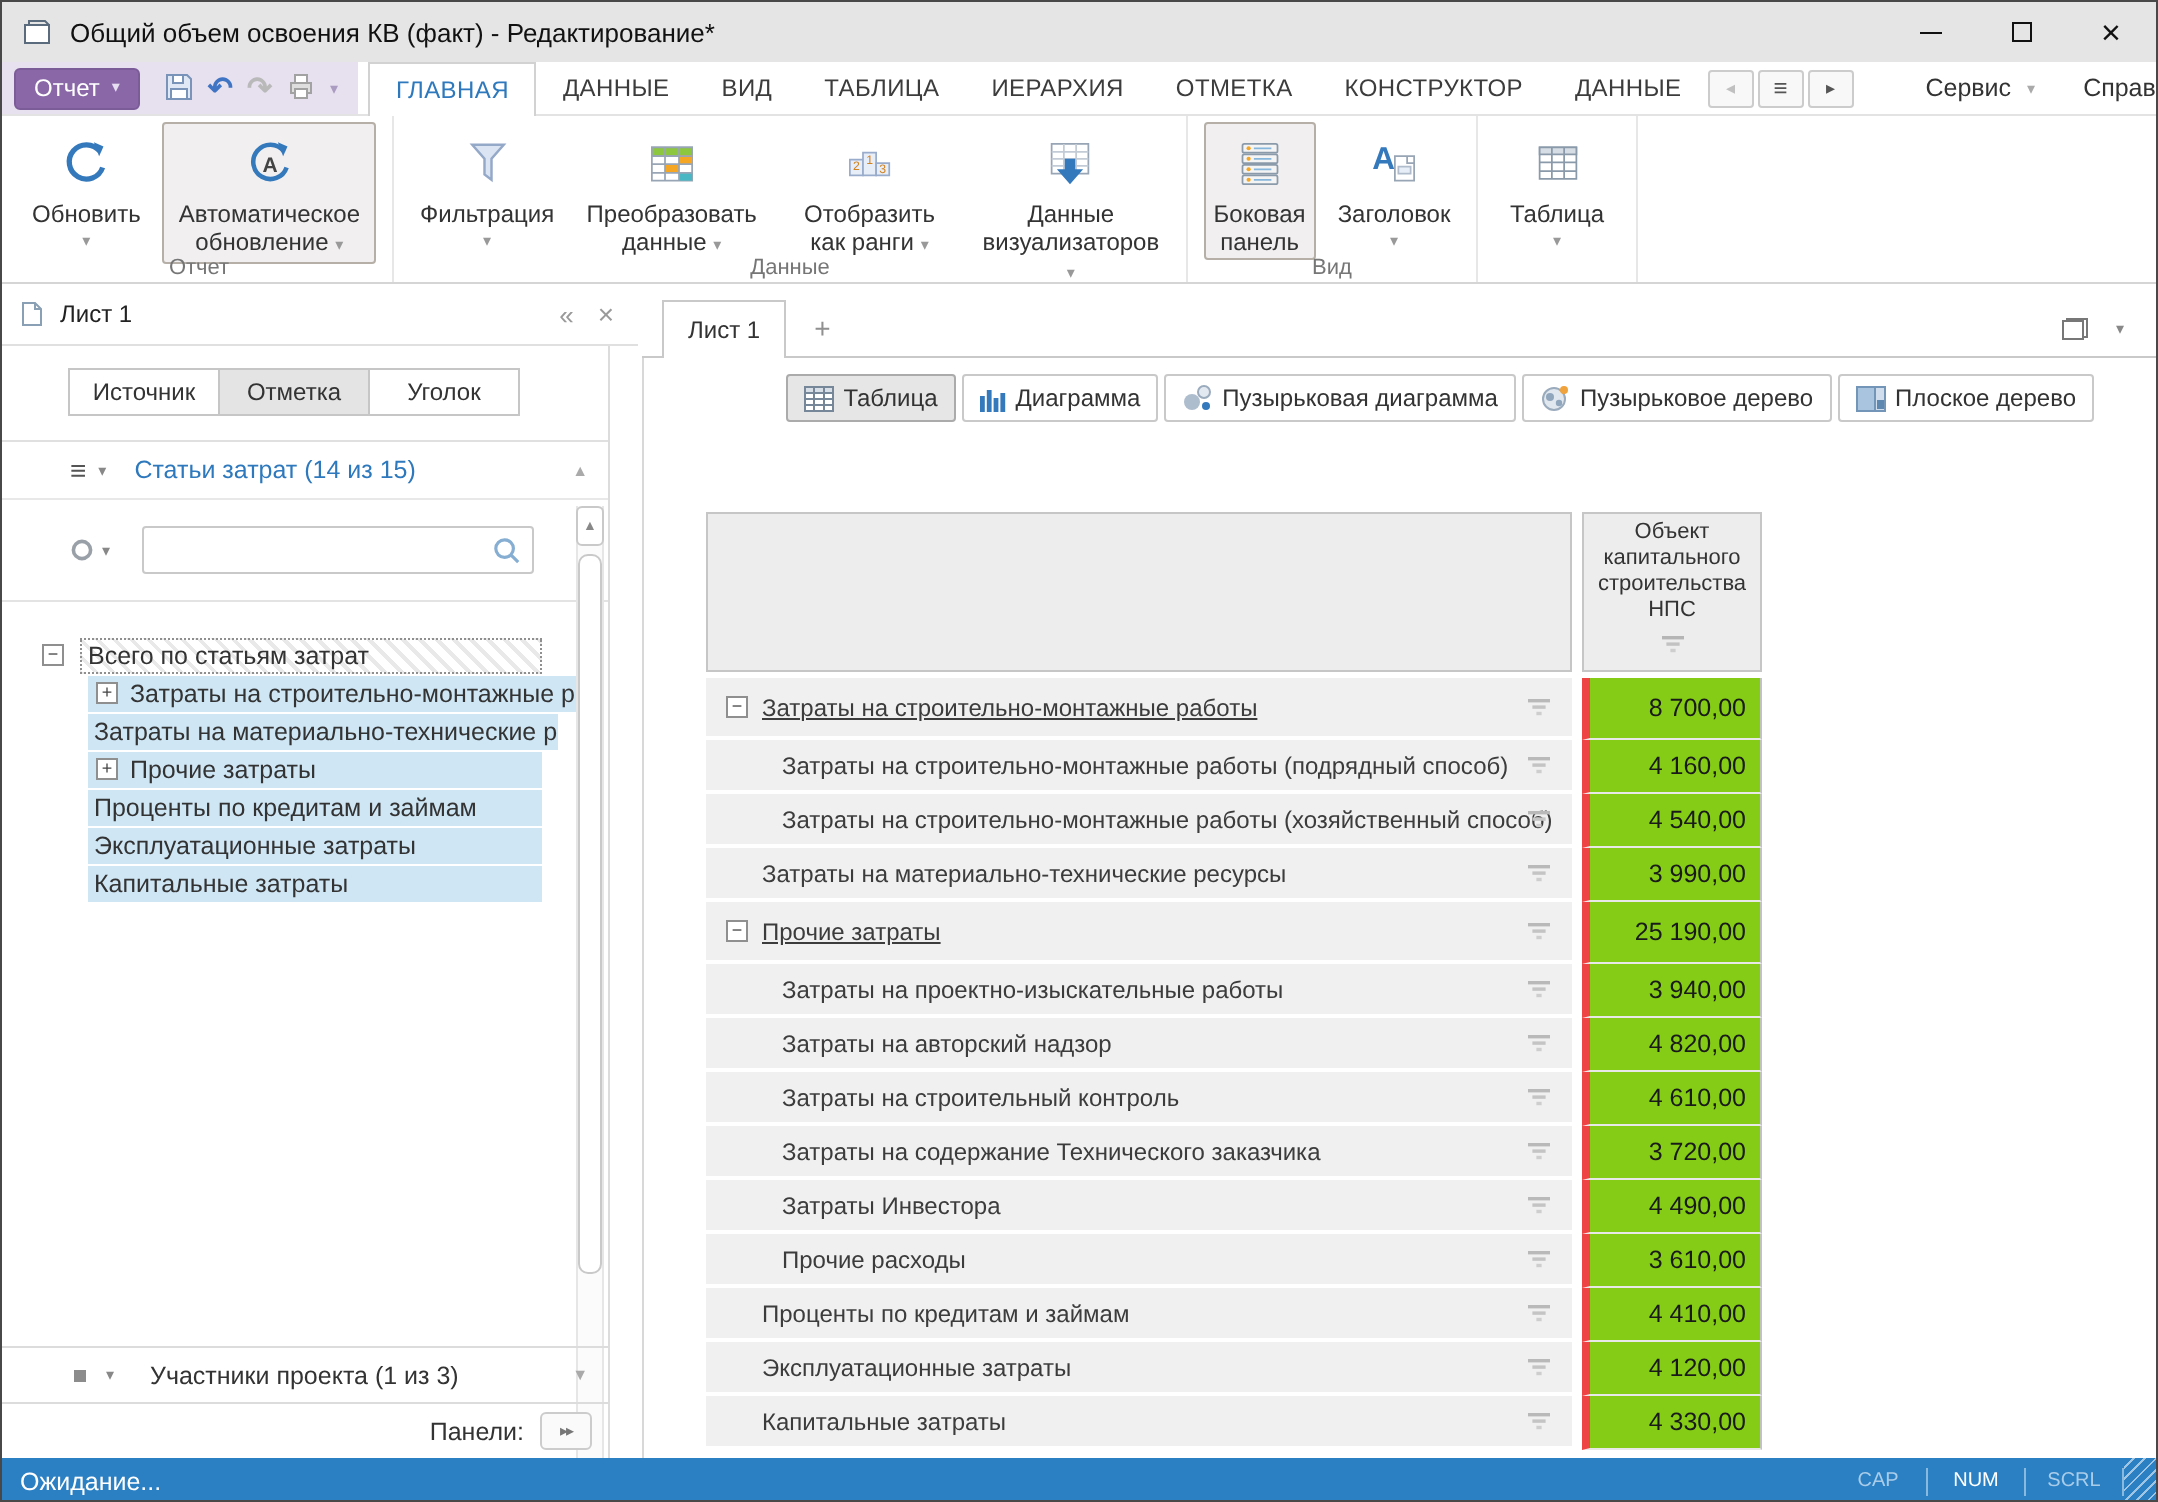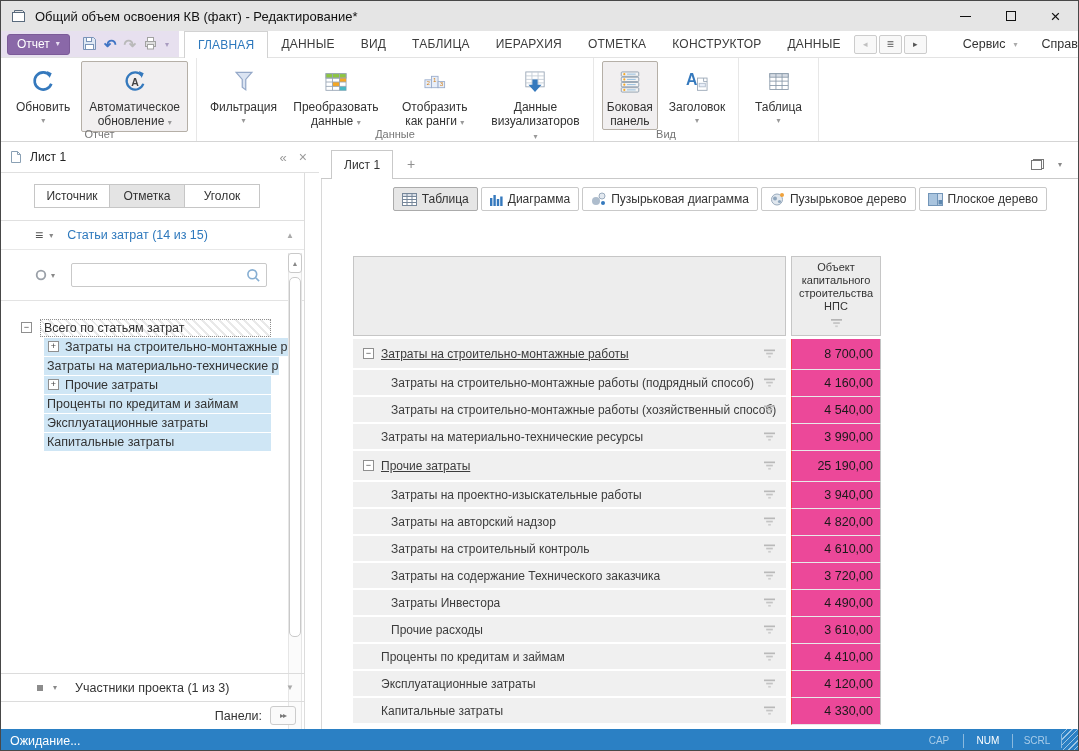--- a/index.html
+++ b/index.html
@@ -120,21 +120,21 @@
   .grid-row { display:flex; height:27px; }
   .grid-row.parent { height:31px; }
   .gr-label { width:433px; background:#f0f0f0; height:calc(100% - 2px); display:flex; align-items:center; position:relative; font-size:12px; color:#3c3c3c; }
   .gr-label.lvl0 { padding-left:28px; }
   .gr-label.lvl1 { padding-left:38px; }
   .gr-label.haskid { padding-left:10px; }
   .gr-label .exp { margin-right:7px; }
   .gr-label.haskid .txt { text-decoration:underline; }
   .gr-filter { position:absolute; right:10px; top:50%; transform:translateY(-50%); display:flex; }
   .gr-gap { width:5px; }
-  .gr-value { width:90px; border-left:1px solid #ef4444; border-right:1px solid #c2c2c2; border-bottom:1px solid #e8e8e8; display:flex; align-items:center; justify-content:flex-end; padding-right:7px; font-size:12.5px; color:#1a1a1a; background:#ec4899; }
+  .gr-value { width:90px; border-left:4px solid #ef4444; border-right:1px solid #c2c2c2; border-bottom:1px solid #e8e8e8; display:flex; align-items:center; justify-content:flex-end; padding-right:7px; font-size:12.5px; color:#1a1a1a; background:#84cc16; }
   
   .statusbar { position:absolute; top:728px; left:0; right:0; height:23px; background:#2b80c4; display:flex; align-items:center; color:#fff; padding-left:9px; }
   .status-text { font-size:12.5px; }
   .status-right { margin-left:auto; display:flex; align-items:center; height:100%; }
   .status-ind { width:48px; text-align:center; font-size:10px; color:#a9cce9; }
   .status-ind.active { color:#fff; }
   .status-sep { width:1px; height:14px; background:rgba(255,255,255,.45); }
   .grip { width:16px; height:100%; background:repeating-linear-gradient(135deg,transparent 0 3px,rgba(255,255,255,.55) 3px 4px); }
 </style>
 </head>

